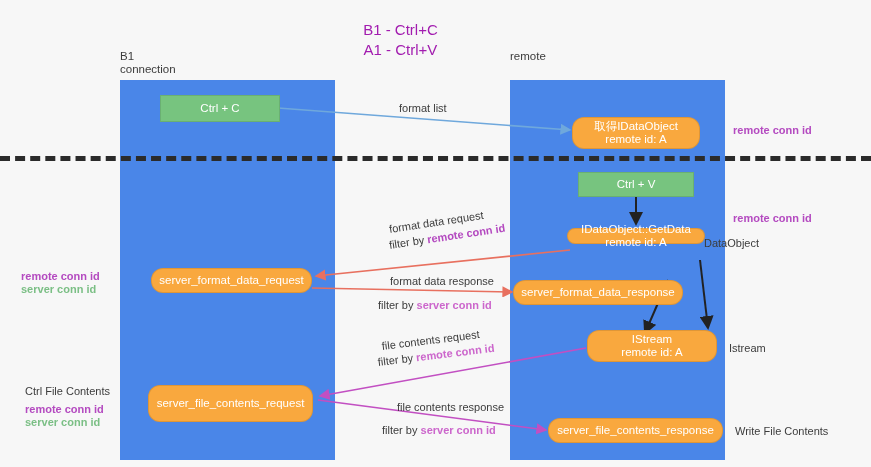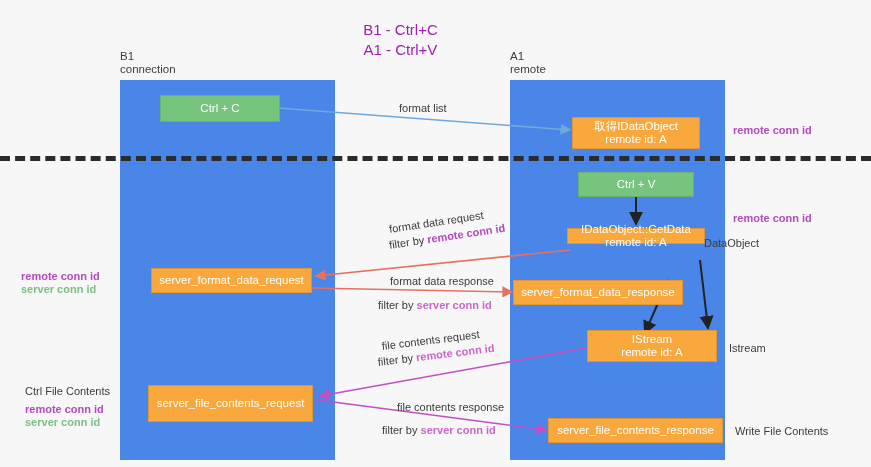--- a/index.html
+++ b/index.html
@@ -35,21 +35,21 @@
     display:flex;
     flex-direction:column;
     align-items:center;
     justify-content:center;
     color:#ffffff;
     font-size:11.5px;
     line-height:13.5px;
     text-align:center;
     border:1px solid rgba(0,0,0,0.10);
   }
-  .node.orange{background:#f9a83e;}
+  .node.orange{background:#f9a83e;border-radius:12px;}
   .node.green {background:#77c47f;}
 
   .lab{
     position:absolute;
     color:#3c3c3c;
     font-size:11px;
     line-height:14px;
     white-space:nowrap;
   }
   .lab.purple{color:#b44ac0;font-weight:bold;}
@@ -91,21 +91,20 @@
     <div class="column" style="left:120px;top:80px;width:215px;height:380px;"></div>
     <div class="column" style="left:510px;top:80px;width:215px;height:380px;"></div>
   </div>
 
   <div class="layer-text" style="z-index:4;">
     <div class="col-head" style="left:120px;top:50px;width:215px;">
       <div>B1</div>
       <div>connection</div>
     </div>
     <div class="col-head" style="left:510px;top:50px;width:215px;">
-      <div>A1</div>
       <div>remote</div>
     </div>
   </div>
 
   <svg class="layer-svg" viewBox="0 0 871 467" width="871" height="467">
     <defs>
       <marker id="ah-blue" markerWidth="7" markerHeight="7" refX="6" refY="3.5" orient="auto" markerUnits="strokeWidth">
         <path d="M0,0 L7,3.5 L0,7 z" fill="#6fa8dc"></path>
       </marker>
       <marker id="ah-red" markerWidth="7" markerHeight="7" refX="6" refY="3.5" orient="auto" markerUnits="strokeWidth">

